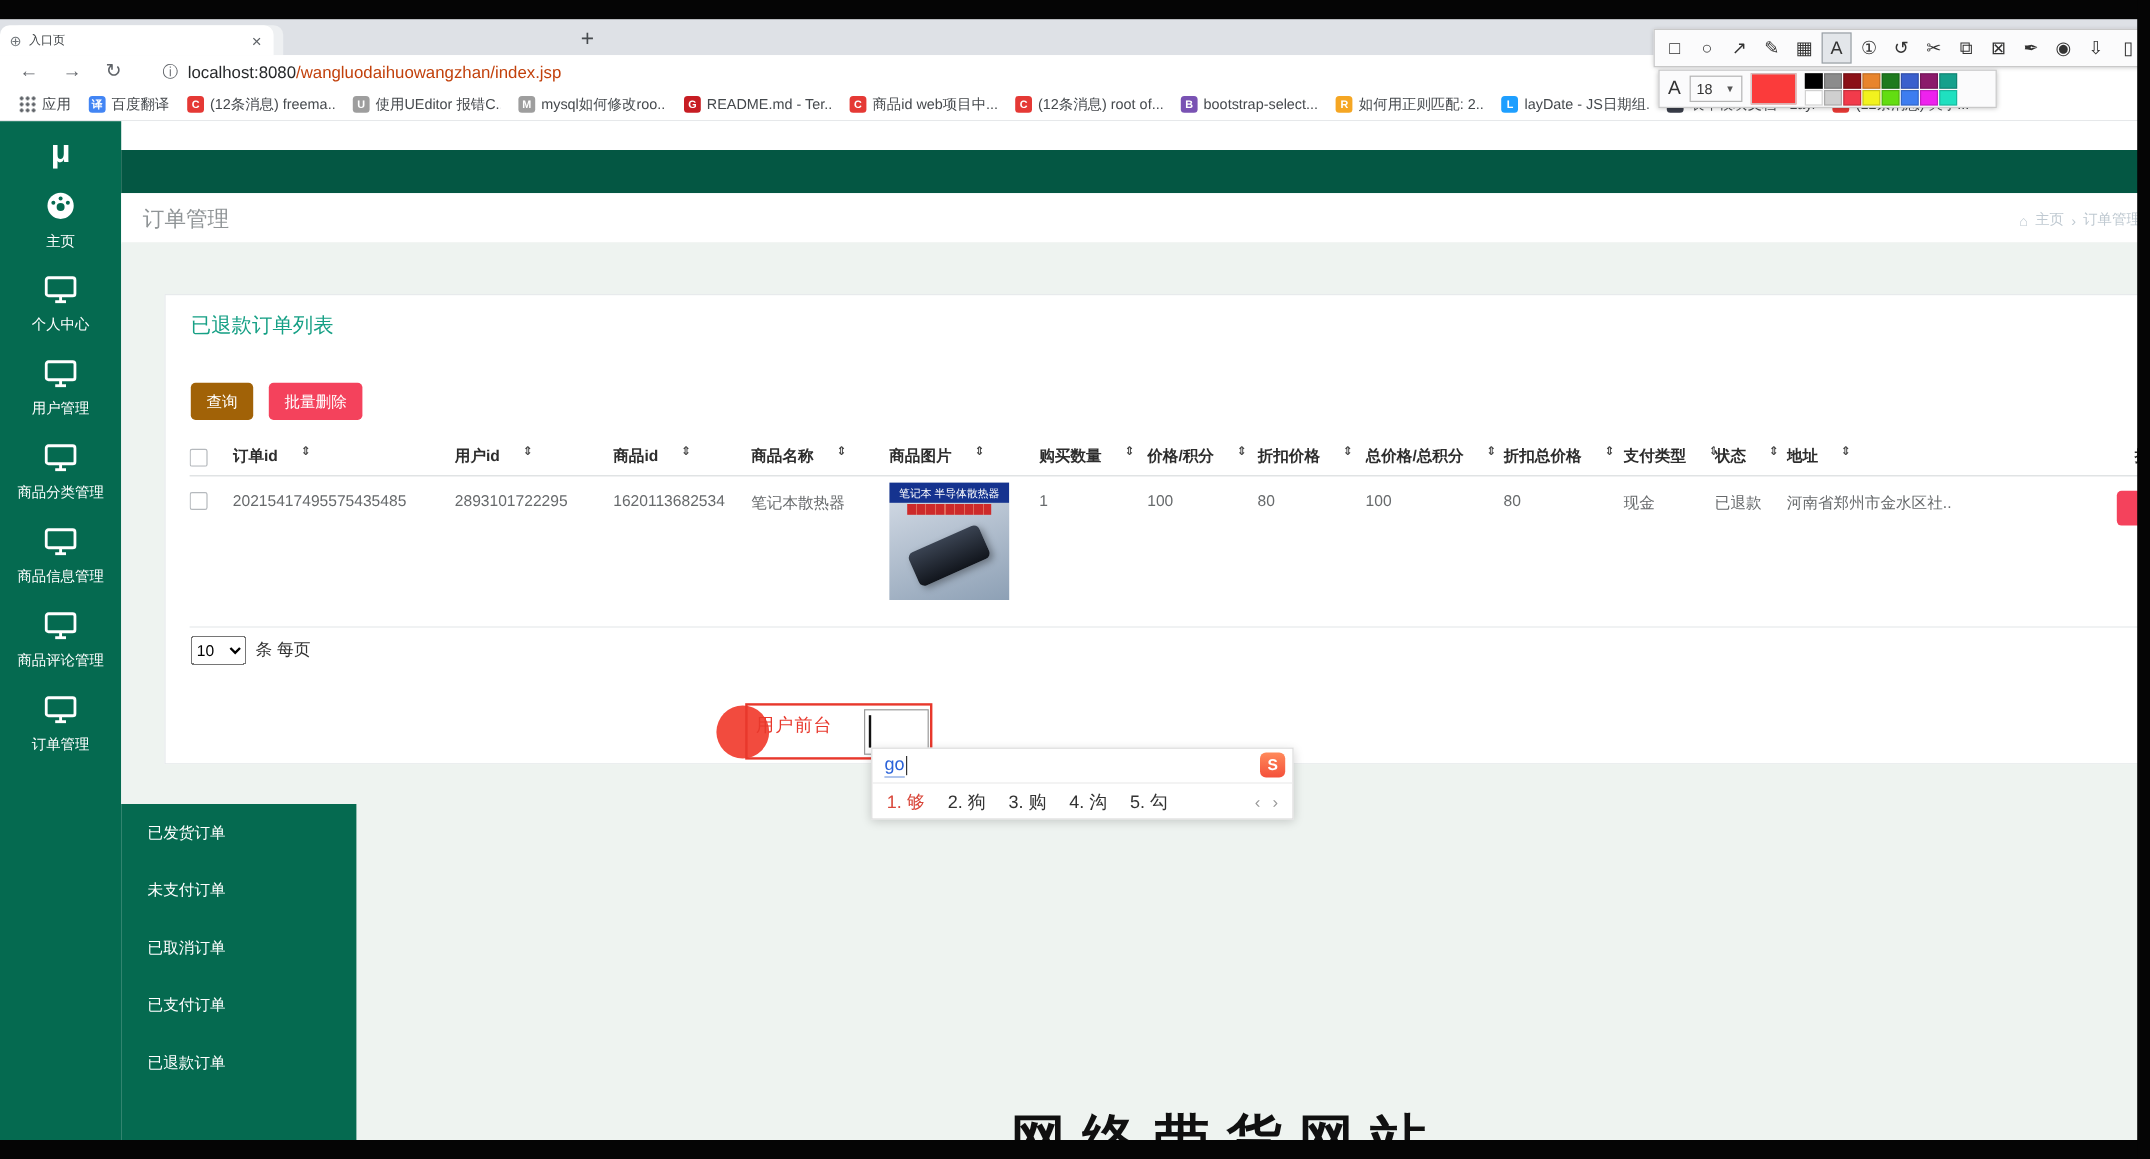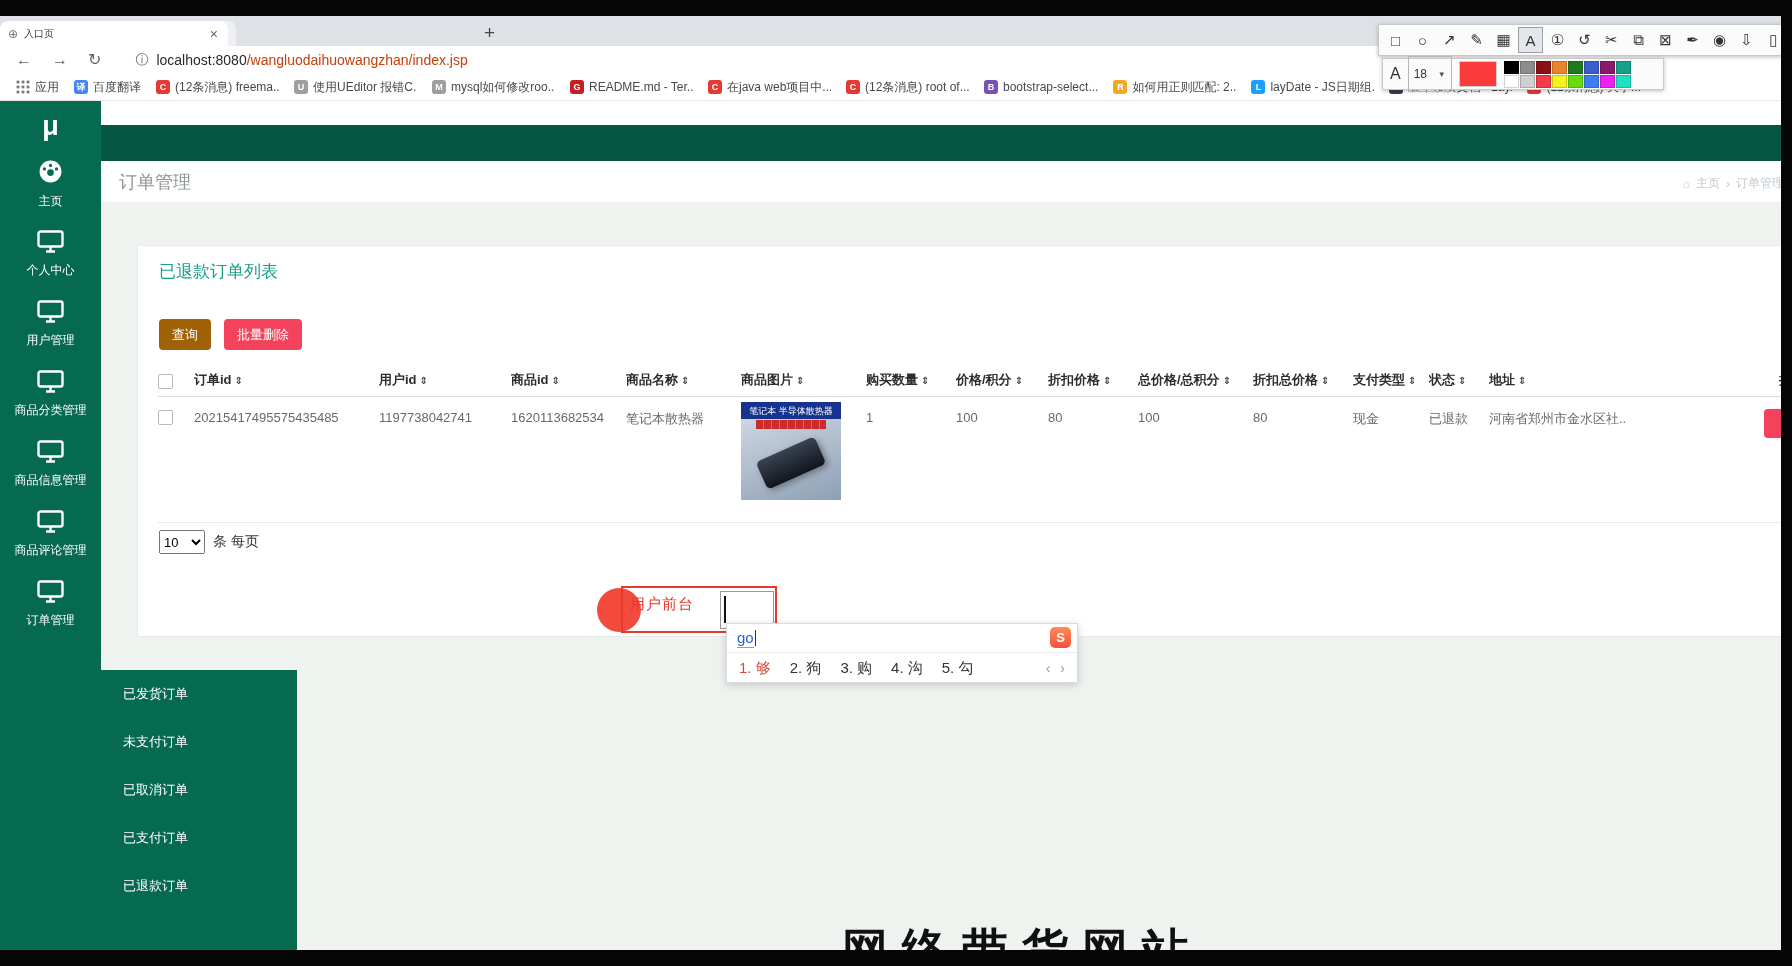--- a/index.html
+++ b/index.html
@@ -59,21 +59,21 @@
        font-size:13px;padding:0 13px;font-family:inherit}
   .btn-query{left:21px;background:#a16207}
   .btn-del{left:86px;background:#f4425c}
 
   #order-table{position:absolute;left:20px;top:118px;width:1651px;font-size:13px}
   .trow{display:flex;box-sizing:border-box}
   .thead{height:33px;align-items:center;border-bottom:1px solid #d9dcde;color:#2d2d2d;font-weight:bold}
   .tbody{height:126px;border-bottom:1px solid #e7eaec;color:#676a6c}
   .cell{box-sizing:border-box;padding-right:6px;overflow:hidden;white-space:nowrap;flex:0 0 auto}
   .tbody .cell{padding-top:13px}
-  .thead .cell{display:flex;align-items:center;gap:3px}
+  .thead .cell{display:flex;gap:19px}
   .sort{font-size:10px;color:#444}
   .cbx{width:13px;height:13px;border:1px solid #b5b9bd;border-radius:2px;background:#fff;
        display:inline-block;margin-top:2px}
   .tbody .cbx{margin-top:0}
   .row-del-btn{margin-left:55px;margin-top:6px;width:70px;height:29px;background:#f4425c;color:#fff;
                border:none;border-radius:4px;font-size:13px;font-family:inherit}
 
   .prod-img{width:100px;height:98px;background:linear-gradient(160deg,#d7dee8,#8da0b5);
             position:relative;overflow:hidden;margin-top:-3px}
   .pi-banner{background:#15338f;color:#fff;font-size:9px;line-height:10px;padding:4px 1px 3px;
@@ -98,21 +98,21 @@
   #tb1{left:1378px;top:24px;width:414px;height:32px;background:#fbfbfc;border:1px solid #c9c9c9;
        box-sizing:border-box;display:flex;align-items:center;padding:0 4px;gap:2px;
        box-shadow:0 1px 4px rgba(0,0,0,.25);z-index:40}
   .tool{width:25px;height:26px;display:flex;align-items:center;justify-content:center;
         font-size:15px;color:#333;box-sizing:border-box}
   .tool.sel{background:#e3e6ea;border:1px solid #9aa0a6}
   #tb2{left:1382px;top:58px;width:282px;height:32px;background:#fbfbfc;border:1px solid #c9c9c9;
        box-sizing:border-box;display:flex;align-items:center;padding:0 7px;gap:7px;
        box-shadow:0 1px 4px rgba(0,0,0,.25);z-index:40}
   .font-a{font-size:16px;color:#333}
-  .size-box{width:44px;height:36px;border:1px solid #b5b5b5;display:flex;align-items:center;
+  .size-box{width:44px;height:22px;border:1px solid #b5b5b5;display:flex;align-items:center;
             justify-content:space-between;padding:0 5px;box-sizing:border-box;font-size:12px;color:#333}
   .size-box .dd{font-size:8px;color:#555}
   .cur-color{width:38px;height:26px;border:1px solid #d0d0d0;box-sizing:border-box}
   .palette{display:grid;grid-template-columns:repeat(8,15px);grid-auto-rows:13px;gap:1px}
   .swatch{border:1px solid rgba(0,0,0,.18);box-sizing:border-box}
 
   
   #anno-circle{left:597px;top:588px;width:44px;height:44px;border-radius:50%;background:#f24b3e;z-index:45}
   #anno-rect{left:621px;top:586px;width:156px;height:47px;border:2px solid #e8382c;z-index:46;box-sizing:border-box}
   #anno-text{position:absolute;left:7px;top:7px;font-size:15px;color:#e8382c;letter-spacing:1px;white-space:nowrap}
@@ -178,21 +178,21 @@
     <span class="bm">
       <span class="fav" style="background: rgb(158, 158, 158);">M</span>
       <span class="bm-label">mysql如何修改roo...</span>
     </span>
     <span class="bm">
       <span class="fav" style="background: rgb(199, 29, 35);">G</span>
       <span class="bm-label">README.md - Ter...</span>
     </span>
     <span class="bm">
       <span class="fav" style="background: rgb(229, 57, 53);">C</span>
-      <span class="bm-label">在java web项目中...</span>
+      <span class="bm-label">商品id web项目中...</span>
     </span>
     <span class="bm">
       <span class="fav" style="background: rgb(229, 57, 53);">C</span>
       <span class="bm-label">(12条消息) root of...</span>
     </span>
     <span class="bm">
       <span class="fav" style="background: rgb(121, 82, 179);">B</span>
       <span class="bm-label">bootstrap-select...</span>
     </span>
     <span class="bm">
@@ -343,21 +343,21 @@
             <span>地址</span>
             <span class="sort">⇕</span>
           </span>
           <span class="cell" style="width: 100px; padding-left: 70px;">
             <span>操作</span>
           </span>
         </div>
         <div class="trow tbody">
           <span class="cell" style="width: 36px;"><span class="cbx"></span></span>
           <span class="cell" style="width: 185px;">20215417495575435485</span>
-          <span class="cell" style="width: 132px;">1197738042741</span>
+          <span class="cell" style="width: 132px;">2893101722295</span>
           <span class="cell" style="width: 115px;">1620113682534</span>
           <span class="cell" style="width: 115px;">笔记本散热器</span>
           <span class="cell" style="width: 125px; padding-top: 8px;"><span class="prod-img" style="display: inline-block;"><span class="pi-banner" style="display: block;">笔记本 半导体散热器</span><span class="pi-red" style="display: block;"></span><span class="pi-device"></span></span></span>
           <span class="cell" style="width: 90px;">1</span>
           <span class="cell" style="width: 92px;">100</span>
           <span class="cell" style="width: 90px;">80</span>
           <span class="cell" style="width: 115px;">100</span>
           <span class="cell" style="width: 100px;">80</span>
           <span class="cell" style="width: 76px;">现金</span>
           <span class="cell" style="width: 60px;">已退款</span>

